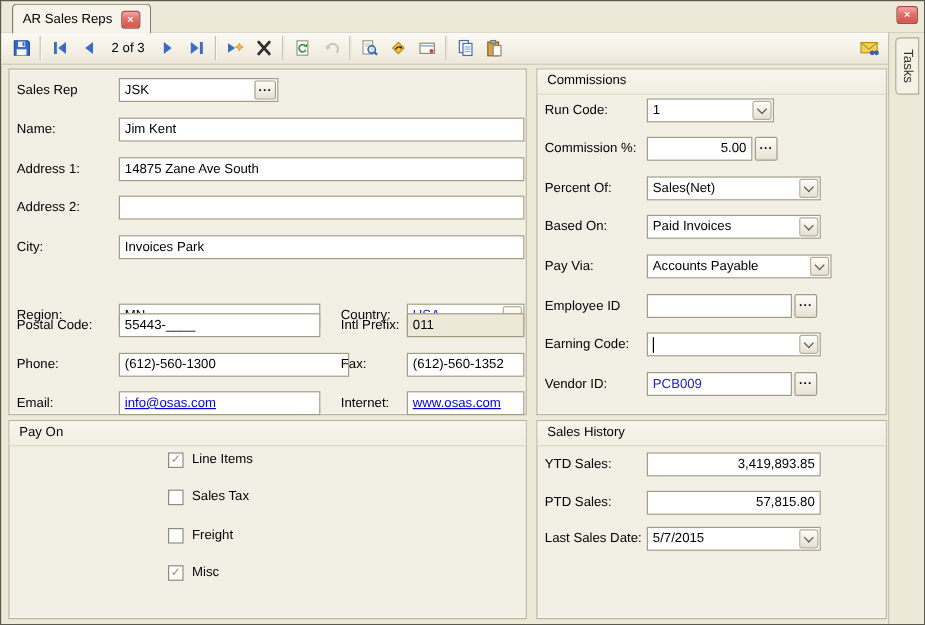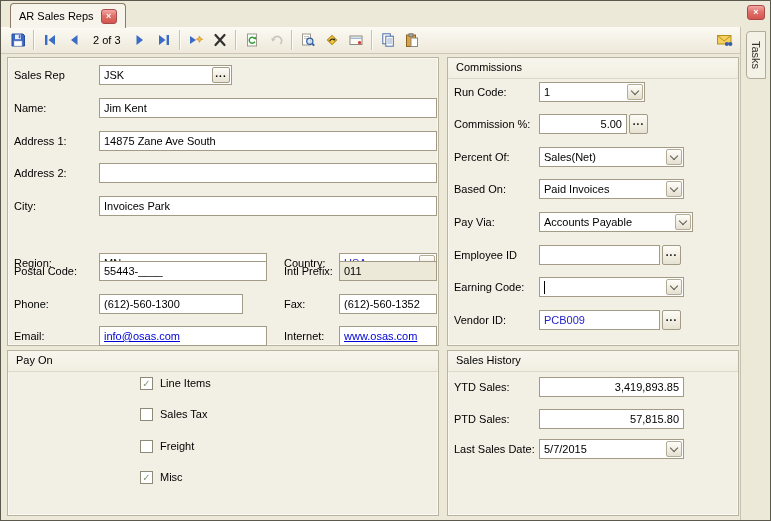--- a/index.html
+++ b/index.html
@@ -247,21 +247,21 @@
       </div>
     </div>
     <div class="row" style="top:203px;">
       <span class="lbl" style="left:6px;">Postal Code:</span>
       <div class="fld" style="left:91px;width:168px;">55443-____</div>
       <span class="lbl" style="left:276px;">Intl Prefix:</span>
       <div class="fld ro" style="left:331px;width:98px;">011</div>
     </div>
     <div class="row" style="top:236px;">
       <span class="lbl" style="left:6px;">Phone:</span>
-      <div class="fld" style="left:91px;width:144px;">(612)-560-1300</div>
+      <div class="fld" style="left:91px;width:192px;">(612)-560-1300</div>
       <span class="lbl" style="left:276px;">Fax:</span>
       <div class="fld" style="left:331px;width:98px;">(612)-560-1352</div>
     </div>
     <div class="row" style="top:268px;">
       <span class="lbl" style="left:6px;">Email:</span>
       <div class="fld" style="left:91px;width:168px;">
         <span class="link">info@osas.com</span>
       </div>
       <span class="lbl" style="left:276px;">Internet:</span>
       <div class="fld" style="left:331px;width:98px;">

